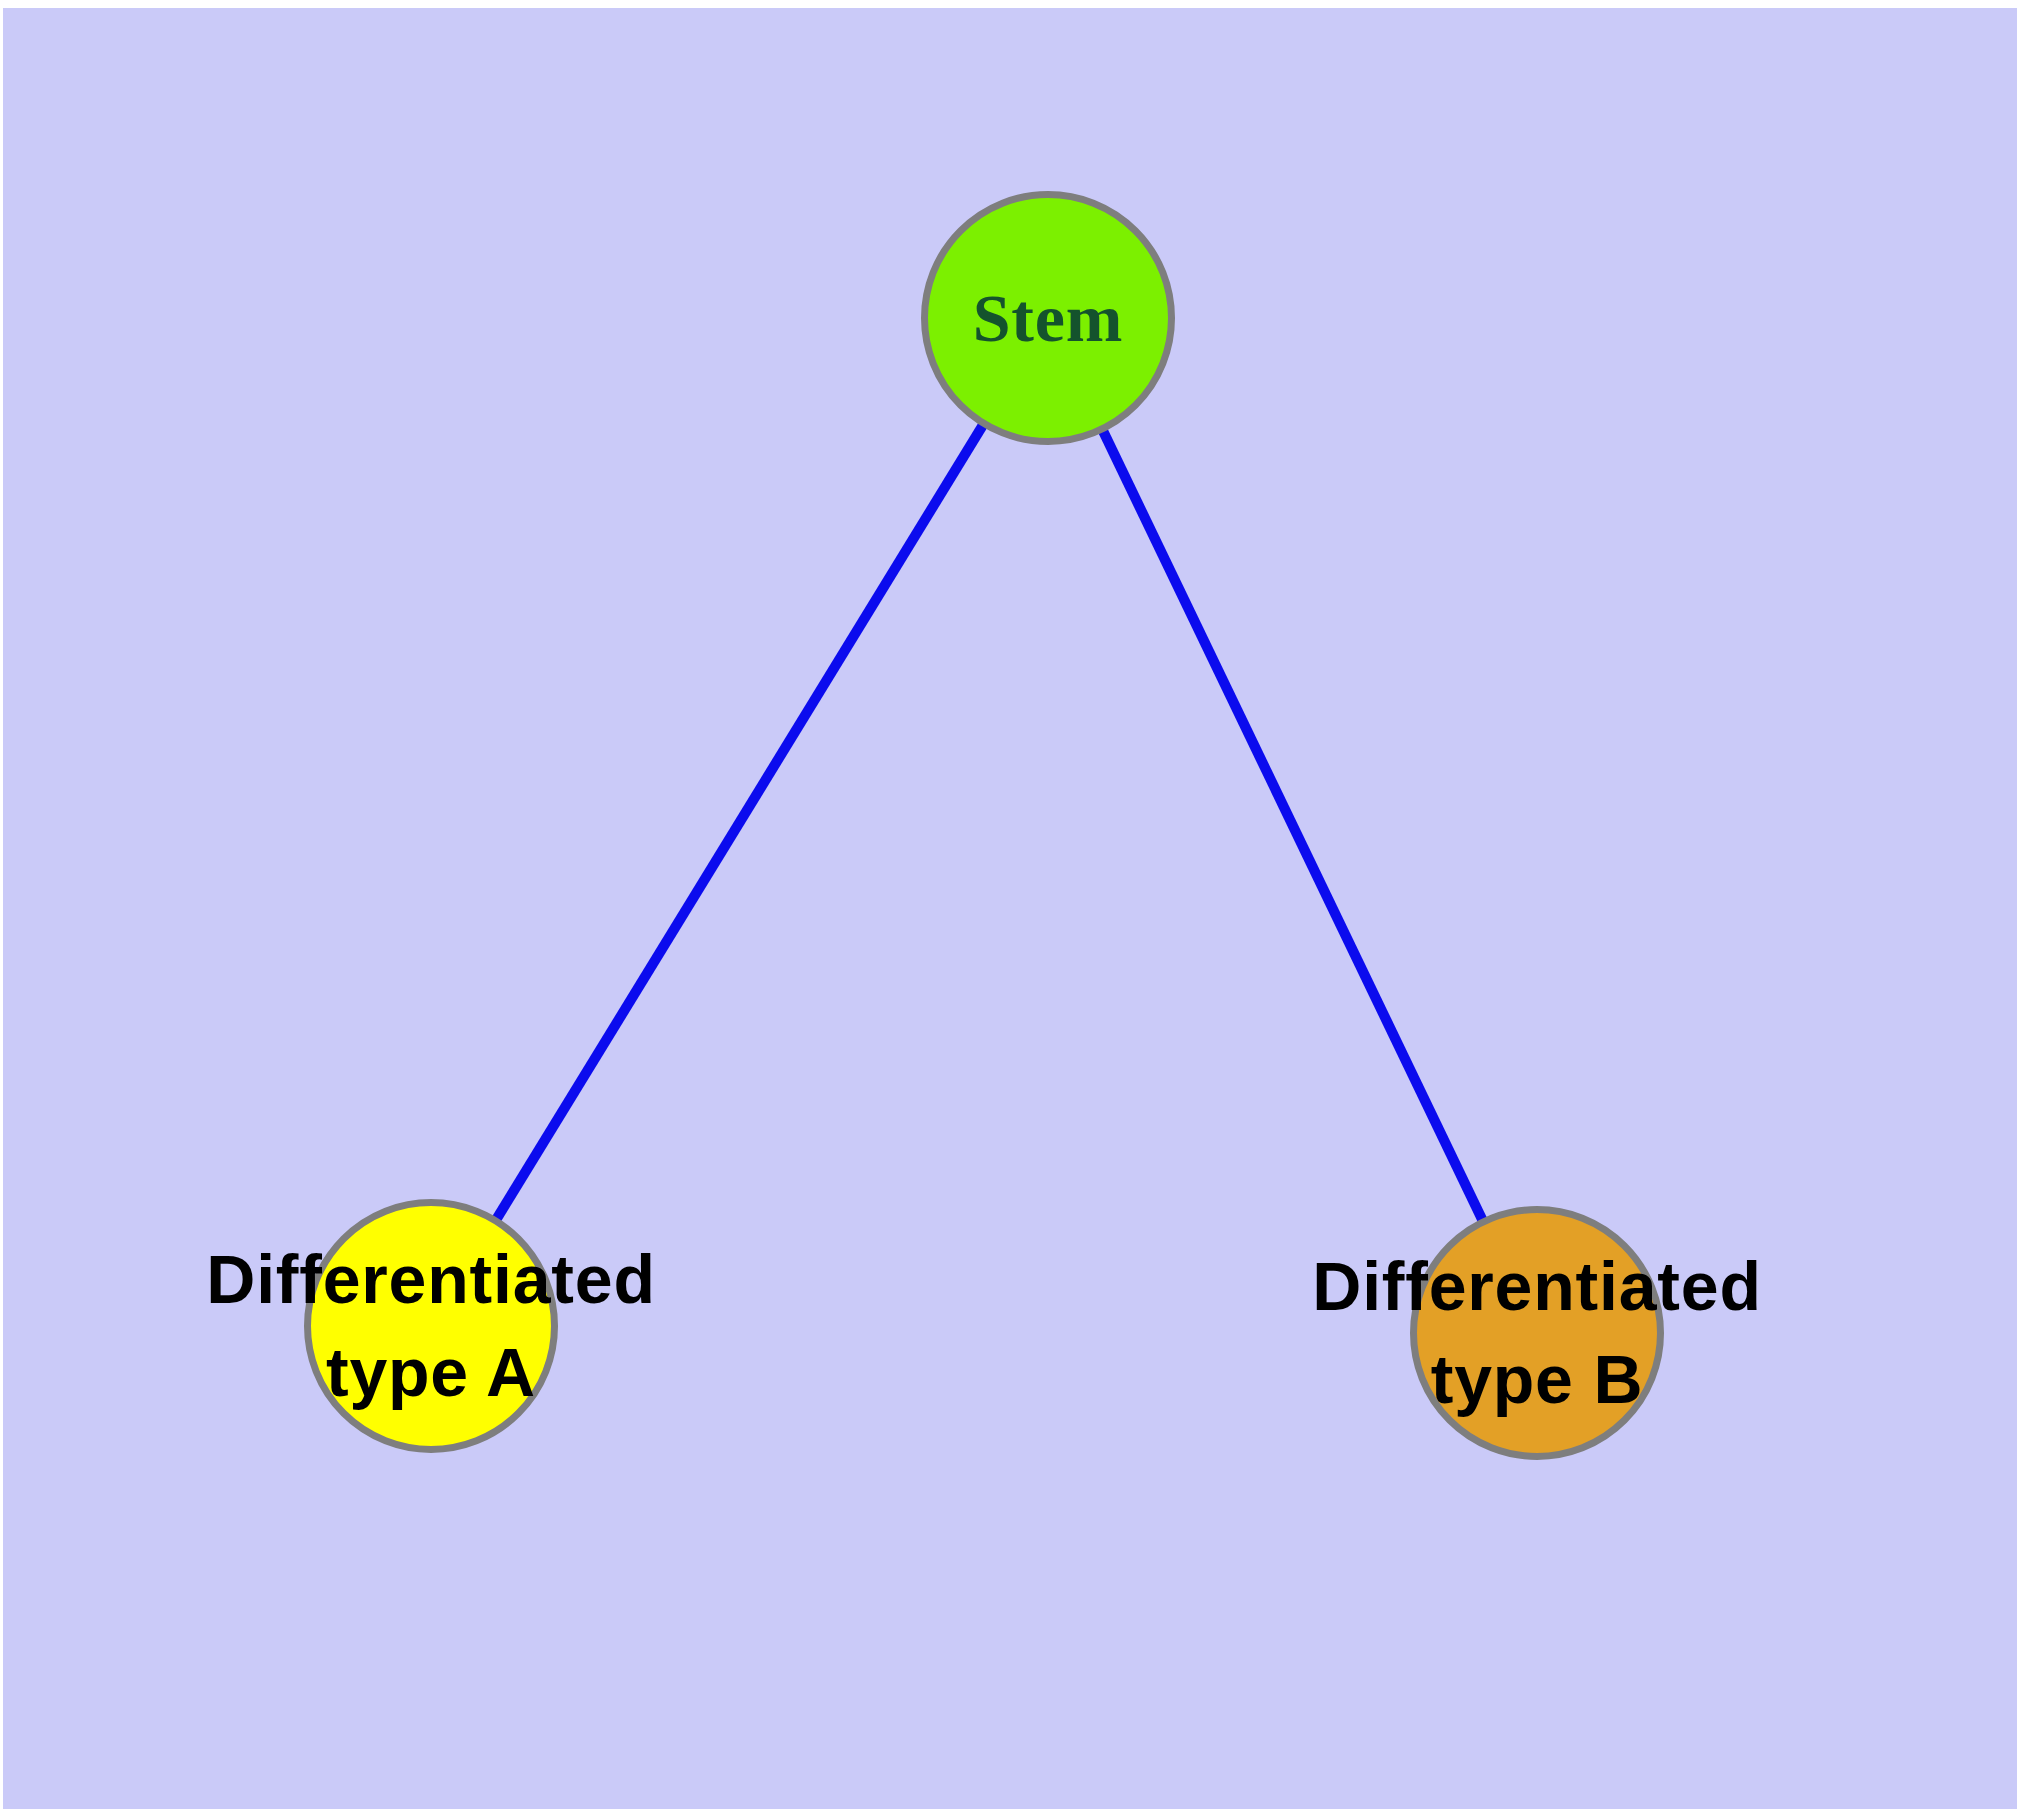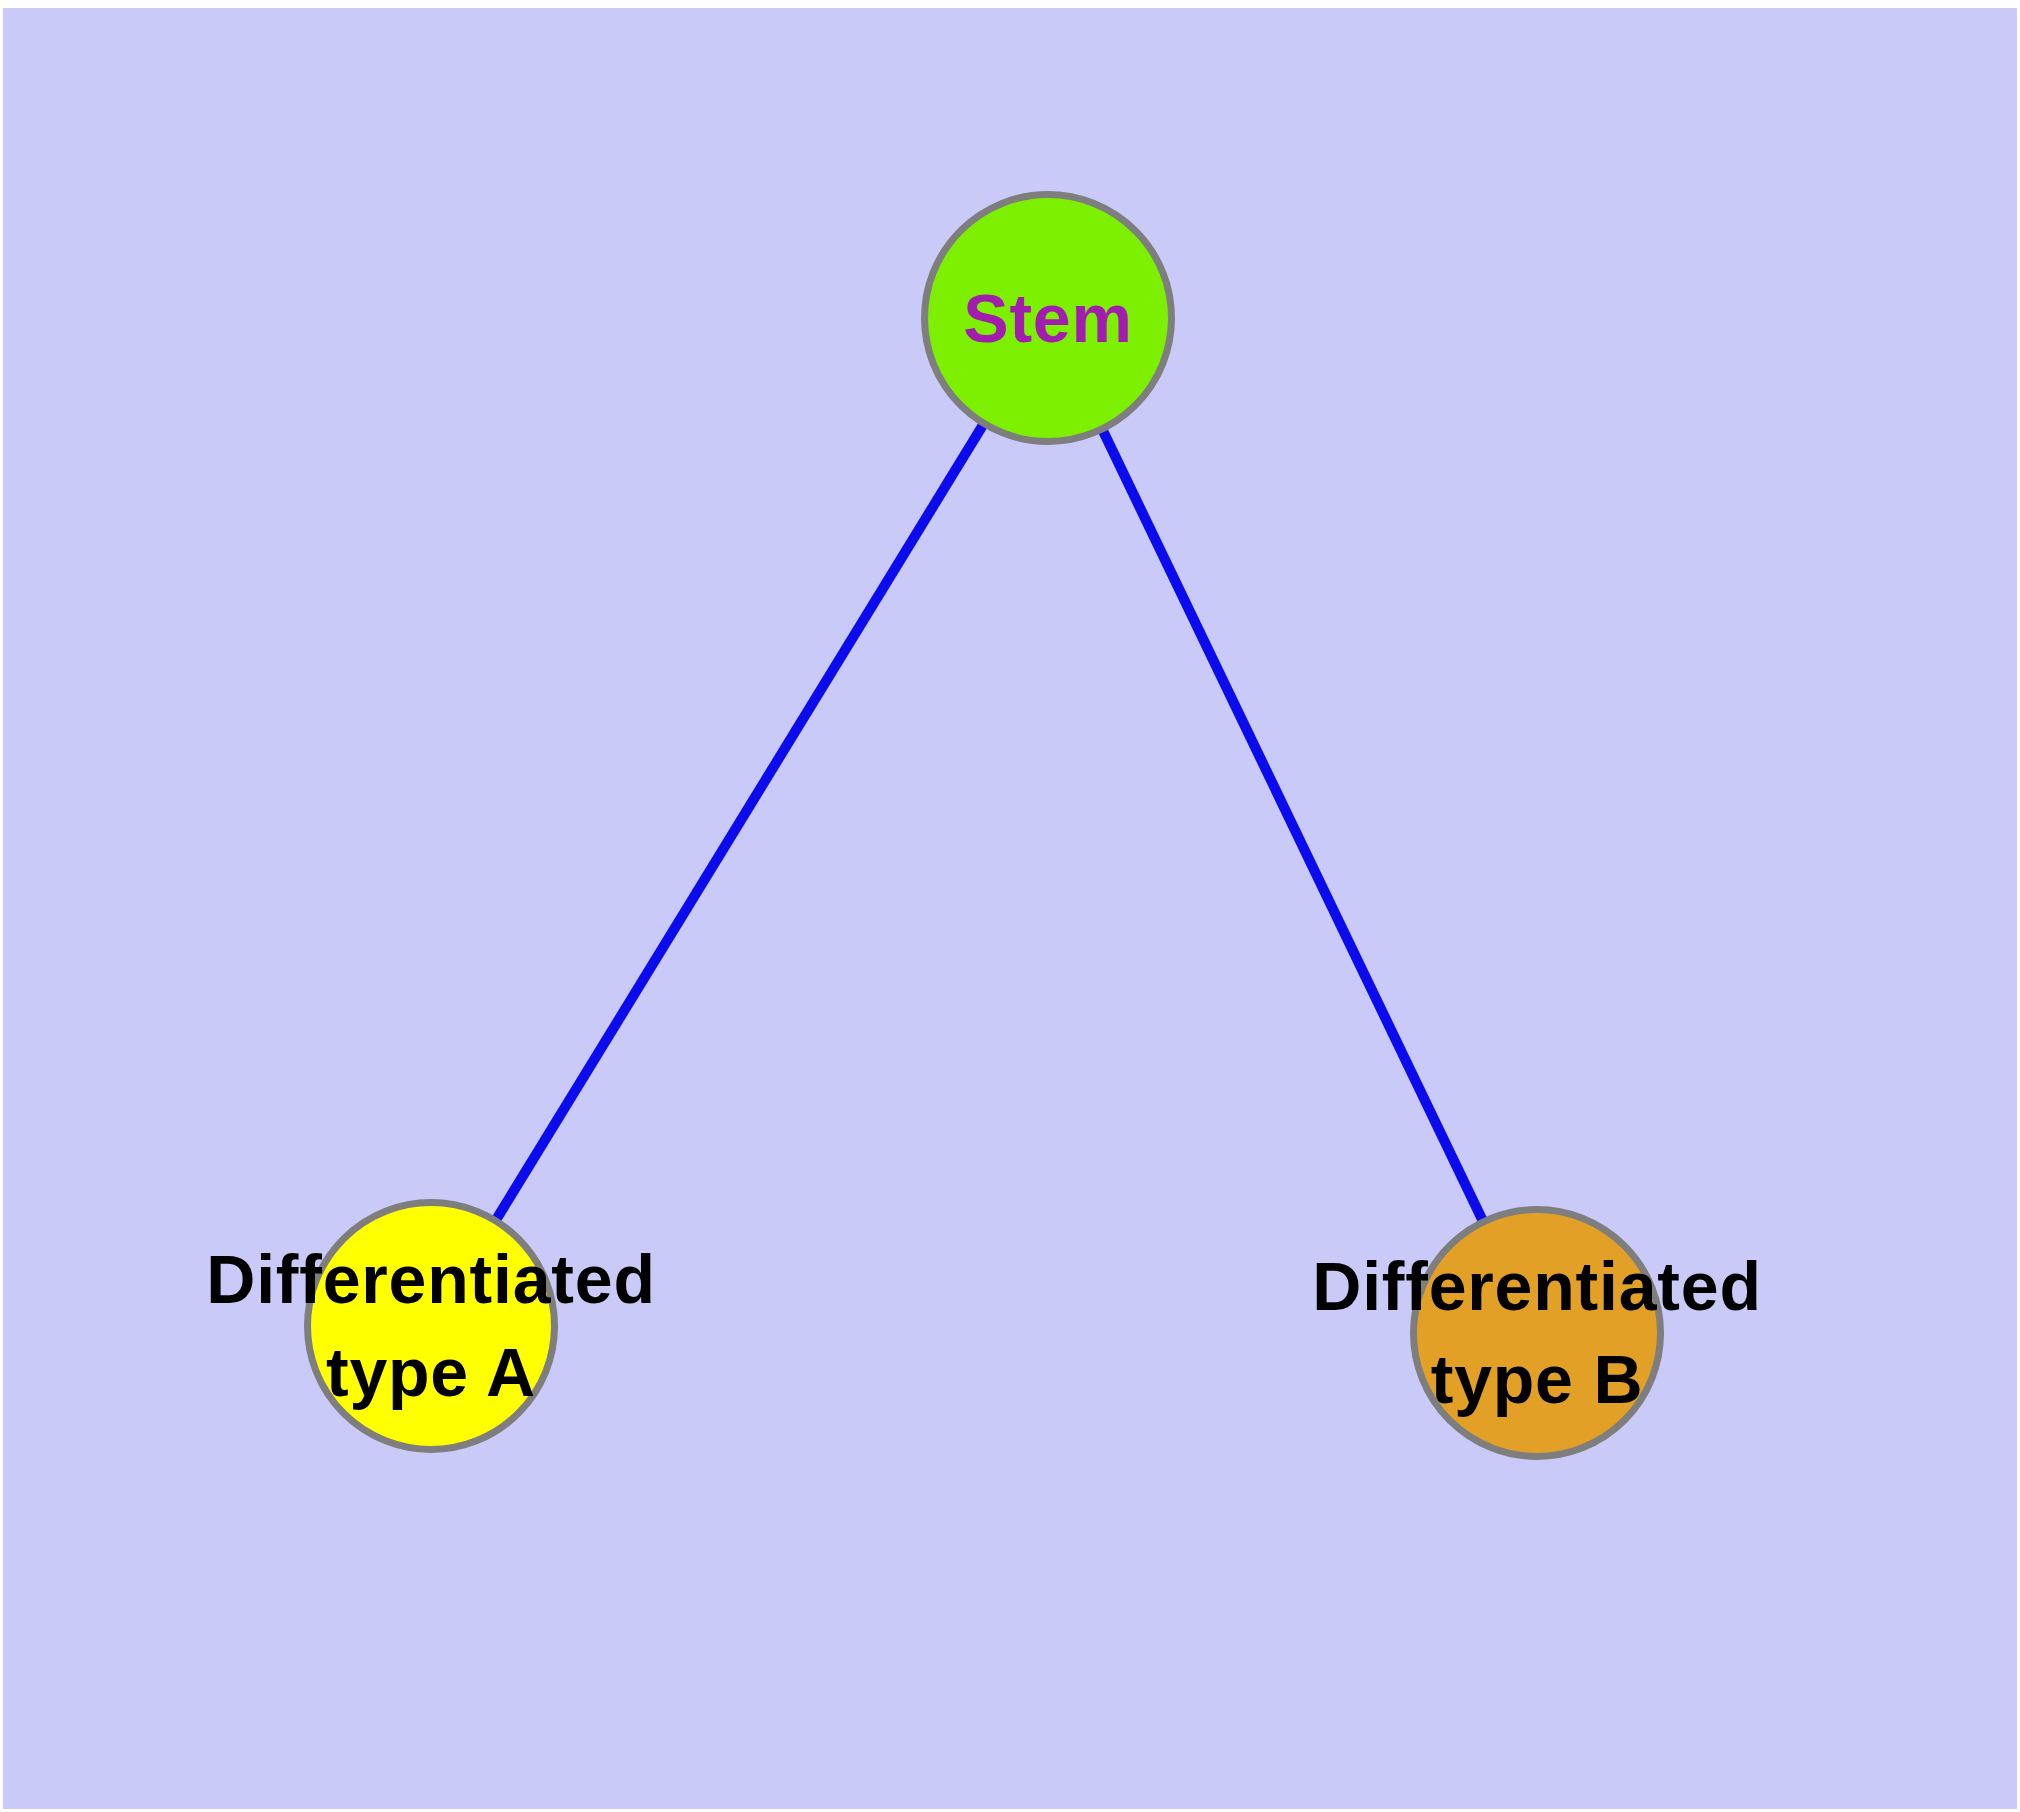--- a/index.html
+++ b/index.html
@@ -58,19 +58,19 @@
 
   <svg class="edges-layer" viewBox="0 0 2384 2138" xmlns="http://www.w3.org/2000/svg">
       <line x1="1237" y1="375" x2="508" y2="1565" stroke="#0B0BEE" stroke-width="12"></line>
       <line x1="1237" y1="375" x2="1813" y2="1573" stroke="#0B0BEE" stroke-width="12"></line>
     </svg>
 
   <div class="node" style="left: 1048px; top: 318px; width: 254px; height: 254px; background: rgb(124, 240, 0); border: 7.6px solid rgb(126, 126, 126);"></div>
   <div class="node" style="left: 431px; top: 1326px; width: 254px; height: 254px; background: rgb(255, 255, 0); border: 7.6px solid rgb(126, 126, 126);"></div>
   <div class="node" style="left: 1537px; top: 1333px; width: 254px; height: 254px; background: rgb(227, 160, 38); border: 7.6px solid rgb(126, 126, 126);"></div>
 
-  <div class="node-label" style="left: 1048px; top: 318px; color: #a21caf;">Stem</div>
+  <div class="node-label" style="left: 1048px; top: 318px; color: #14532d; font-family: Liberation Serif, serif;">Stem</div>
   <div class="node-label" style="left: 431px; top: 1326px; color: rgb(0, 0, 0);">Differentiated
 type A</div>
   <div class="node-label" style="left: 1537px; top: 1333px; color: rgb(0, 0, 0);">Differentiated
 type B</div>
 </div>
 
 
 </body></html>

